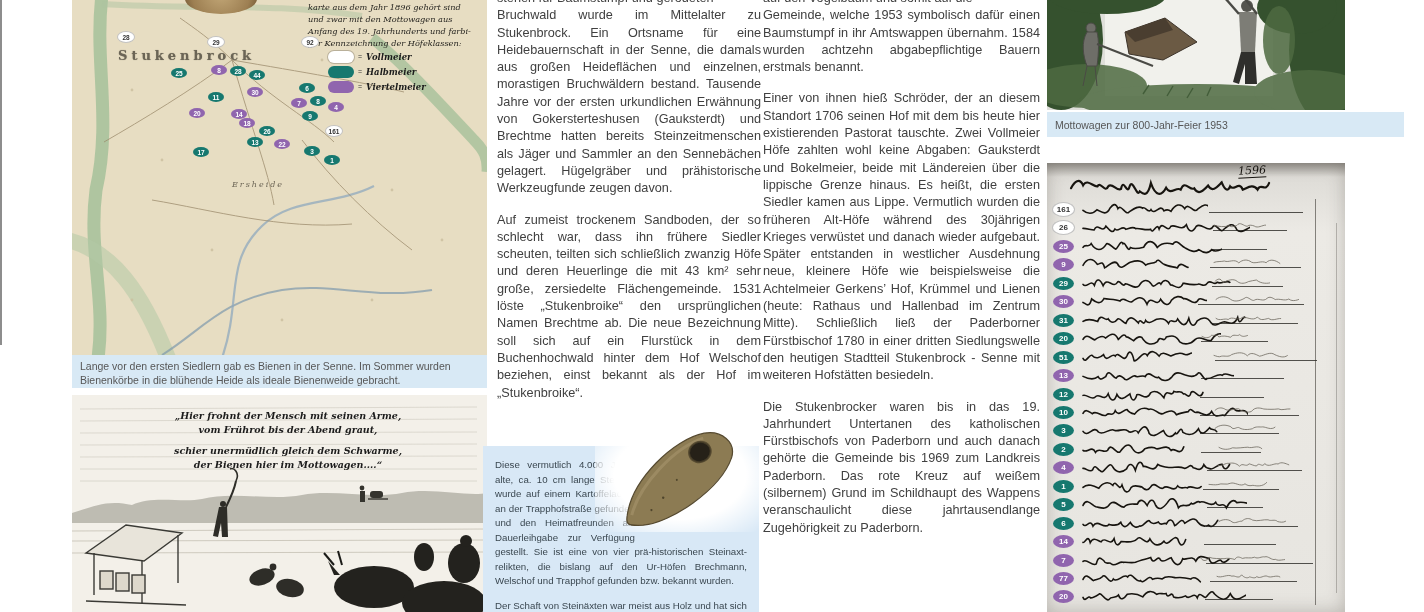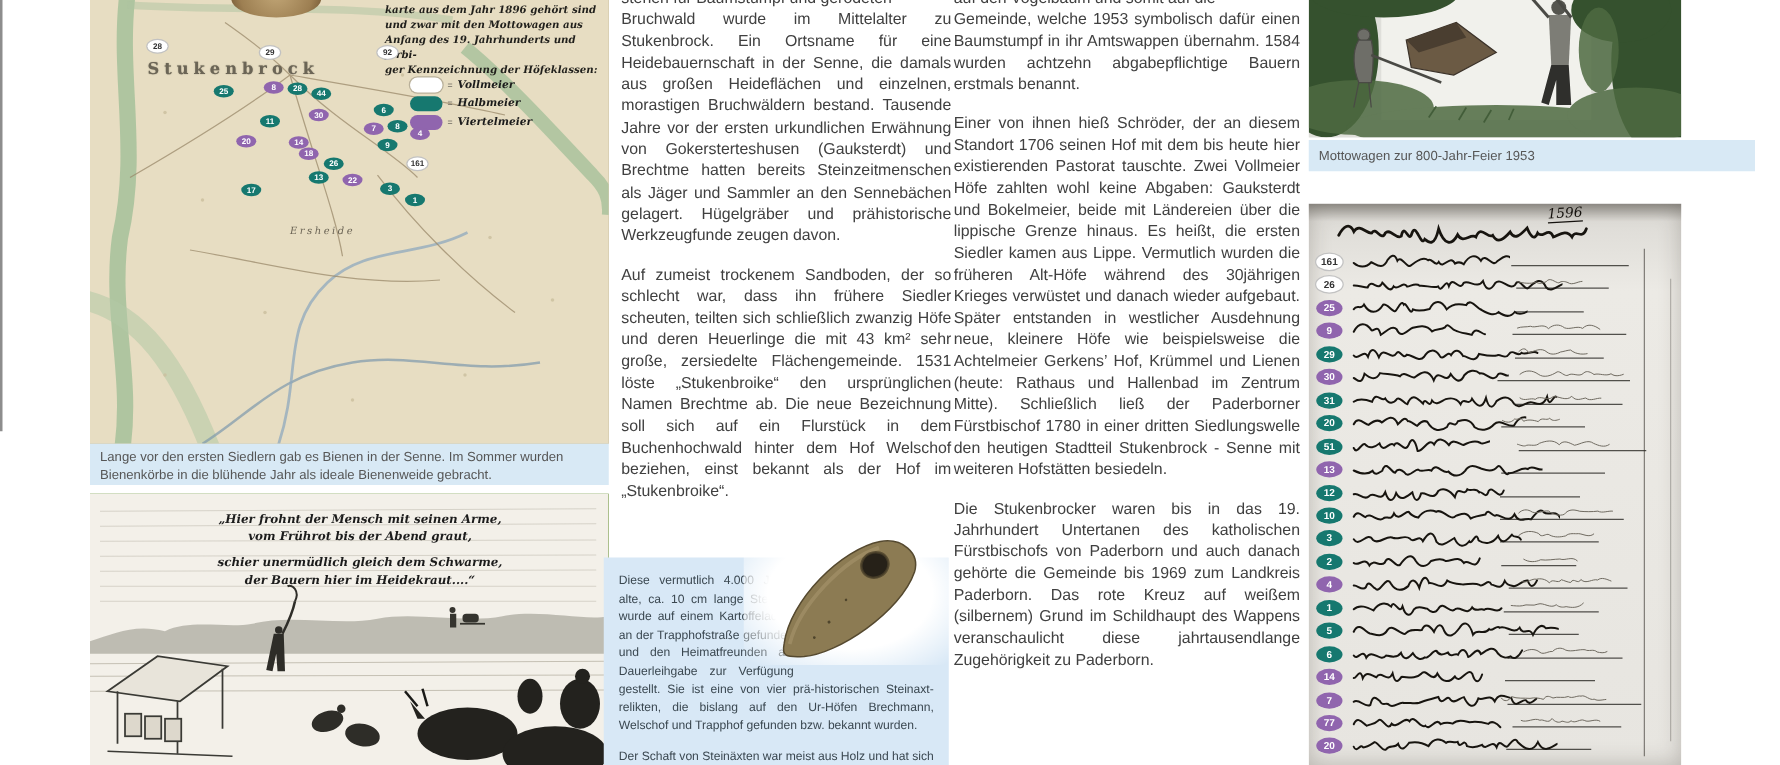--- a/index.html
+++ b/index.html
@@ -11,21 +11,21 @@
   .map-fig{position:absolute;left:72px;top:0;width:415px;height:355px;margin:0;overflow:hidden;
            background:#e7ddc2;box-shadow:inset 0 0 0 1px #c8bc9d;}
   .map-art{position:absolute;left:0;top:0;}
   .coin{position:absolute;left:113px;top:-16px;width:72px;height:30px;border-radius:50%;
         background:radial-gradient(circle at 50% 30%,#c3a878,#9d7f52 70%,#6e5432);}
   .map-town-label{position:absolute;left:46px;top:48px;font-family:"DejaVu Serif",serif;font-weight:bold;
         font-size:13px;letter-spacing:4px;color:#4d483c;opacity:.8;text-shadow:0 0 1px #7a7260;}
   .map-place-label{position:absolute;left:160px;top:180px;font-family:"DejaVu Serif",serif;font-style:italic;
         font-size:8px;letter-spacing:2px;color:#6a6354;}
   .legend{position:absolute;left:236px;top:2px;width:178px;}
-  .legend-note div{font-family:"DejaVu Serif",serif;font-style:italic;font-weight:bold;
+  .legend-note div{font-family:"DejaVu Serif",serif;font-style:italic;font-weight:normal;
         font-size:8.2px;line-height:1.45;color:#201f1b;}
   .legend-item{display:flex;align-items:center;gap:4px;height:14px;margin:0 0 1px 20px;}
   .leg-sw{display:inline-block;width:26px;height:12px;border-radius:6px;}
   .leg-sw-white{box-shadow:0 0 0 1px #b9b09a;}
   .legend-item .eq{font-size:7px;color:#333;}
   .legend-item i{font-family:"DejaVu Serif",serif;font-weight:bold;font-size:8.5px;color:#1b1b1b;}
 
   .badge{position:absolute;display:flex;align-items:center;justify-content:center;height:13px;min-width:21px;
          border-radius:50%;font-size:8px;font-weight:bold;font-family:"Liberation Sans",sans-serif;
          box-sizing:border-box;padding:0 2px;}
@@ -165,21 +165,21 @@
         <span class="badge map-marker b-viertelmeier" style="left: 167px; top: 118px;">18</span>
         <span class="badge map-marker b-halbmeier" style="left: 187px; top: 126px;">26</span>
         <span class="badge map-marker b-vollmeier" style="left: 254px; top: 126px;">161</span>
         <span class="badge map-marker b-halbmeier" style="left: 175px; top: 137px;">13</span>
         <span class="badge map-marker b-viertelmeier" style="left: 202px; top: 139px;">22</span>
         <span class="badge map-marker b-halbmeier" style="left: 121px; top: 147px;">17</span>
         <span class="badge map-marker b-halbmeier" style="left: 232px; top: 146px;">3</span>
         <span class="badge map-marker b-halbmeier" style="left: 252px; top: 155px;">1</span>
       </div>
   </figure>
-  <div class="caption map-caption">Lange vor den ersten Siedlern gab es Bienen in der Senne. Im Sommer wurden Bienenkörbe in die blühende Jahr als ideale Bienenweide gebracht.</div>
+  <div class="caption map-caption">Lange vor den ersten Siedlern gab es Bienen in der Senne. Im Sommer wurden Bienenkörbe in die blühende Heide als ideale Bienenweide gebracht.</div>
 
   <figure class="engraving">
     <svg width="415" height="217" viewBox="0 0 415 217">
       <rect width="415" height="217" fill="#f3f0e9"></rect>
       <g stroke="#c9c5ba" stroke-width=".8" opacity=".7">
         <line x1="8" y1="14" x2="405" y2="12"></line>
           <line x1="8" y1="26" x2="405" y2="24"></line>
         <line x1="8" y1="38" x2="405" y2="37"></line>
           <line x1="8" y1="50" x2="405" y2="49"></line>
         <line x1="8" y1="62" x2="405" y2="61"></line>
@@ -225,21 +225,21 @@
         <ellipse cx="372" cy="208" rx="42" ry="22"></ellipse>
         <ellipse cx="392" cy="168" rx="16" ry="20"></ellipse>
         <circle cx="394" cy="146" r="6"></circle>
         <ellipse cx="352" cy="162" rx="10" ry="14"></ellipse>
       </g>
     </svg>
     <div class="quote">
       <div>„Hier frohnt der Mensch mit seinen Arme,</div>
       <div>vom Frührot bis der Abend graut,</div>
       <div class="gap">schier unermüdlich gleich dem Schwarme,</div>
-      <div>der Bauern hier im Heidekraut....“</div>
+      <div>der Bienen hier im Mottowagen....“</div>
     </div>
   </figure>
 
   <div class="col col1">
     <p class="frag" style="margin:0;">stehen für Baumstumpf und gerodeten</p>
     <p>Bruchwald wurde im Mittelalter zu Stukenbrock. Ein Ortsname für eine Heidebauernschaft in der Senne, die damals aus großen Heideflächen und einzelnen, morastigen Bruchwäldern bestand. Tausende Jahre vor der ersten urkundlichen Erwähnung von Gokersterteshusen (Gauksterdt) und Brechtme hatten bereits Steinzeitmenschen als Jäger und Sammler an den Sennebächen gelagert. Hügelgräber und prähistorische Werkzeugfunde zeugen davon.</p>
     <p>Auf zumeist trockenem Sandboden, der so schlecht war, dass ihn frühere Siedler scheuten, teilten sich schließlich zwanzig Höfe und deren Heuerlinge die mit 43 km² sehr große, zersiedelte Flächengemeinde. 1531 löste „Stukenbroike“ den ursprünglichen Namen Brechtme ab. Die neue Bezeichnung soll sich auf ein Flurstück in dem Buchenhochwald hinter dem Hof Welschof beziehen, einst bekannt als der Hof im „Stukenbroike“.</p>
   </div>
 
   <aside class="inset">

